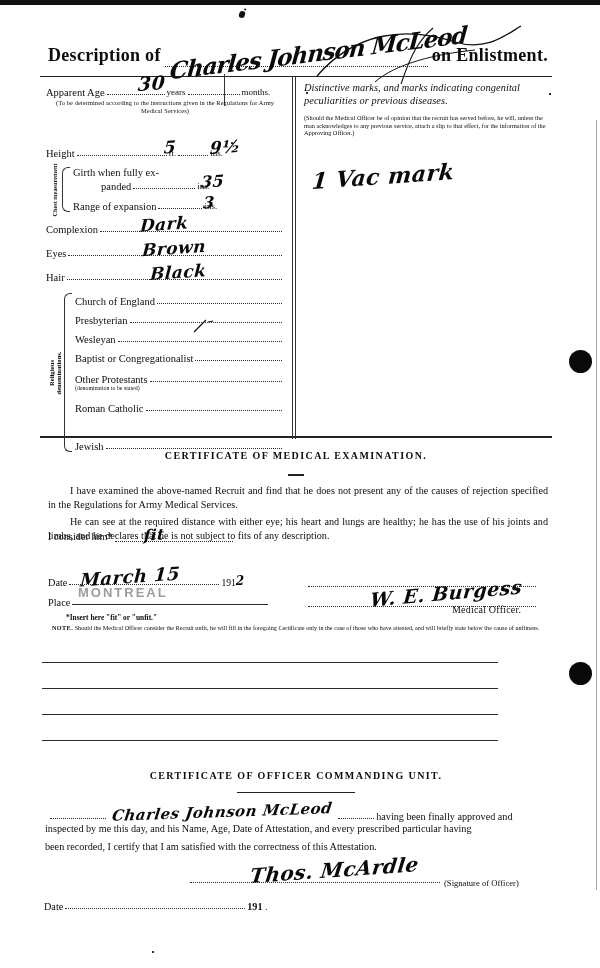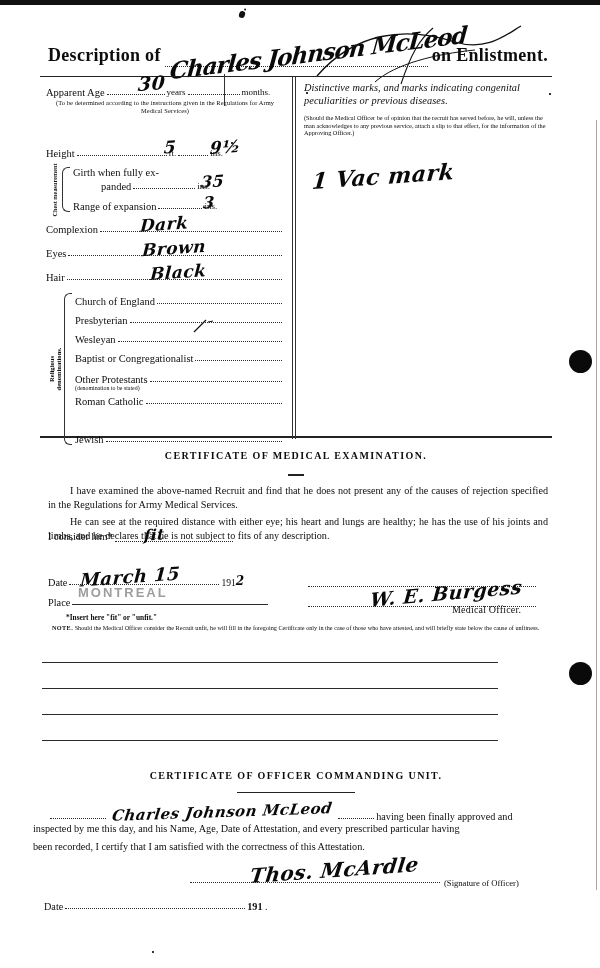--- a/index.html
+++ b/index.html
@@ -353,21 +353,21 @@
     align-items: flex-end;
     font-size: 10.2px;
   }
   .ocu-name-row .hand {
     font-size: 15px;
     transform: rotate(-2deg) skewX(-10deg);
     padding: 0 4px 1px 4px;
   }
   .ocu-line2, .ocu-line3 {
     position: absolute;
-    left: 33px;
+    left: 45px;
     width: 512px;
     font-size: 10.2px;
     line-height: 14px;
   }
   .officer-sign {
     position: absolute;
     left: 250px; top: 858px;
     font-size: 20px;
     transform: rotate(-4deg) skewX(-11deg);
   }
@@ -514,21 +514,21 @@
         </div>
         <div class="field-row">
           <span class="field-label">Baptist or Congregationalist</span>
           <span class="dots"></span>
         </div>
         <div class="field-row" style="margin-top:7px;">
           <span class="field-label">Other Protestants</span>
           <span class="dots"></span>
         </div>
         <div style="font-size:5.9px;line-height:7px;margin-top:0;">(denomination to be stated)</div>
-        <div class="field-row" style="margin-top:1px;text-align:center;">
+        <div class="field-row" style="margin-top:8px;text-align:center;">
           <span class="field-label">Roman Catholic</span>
           <span class="dots"></span>
         </div>
         <div class="field-row" style="margin-top:24px;">
           <span class="field-label">Jewish</span>
           <span class="dots"></span>
         </div>
       </div>
     </div>
   </div>

